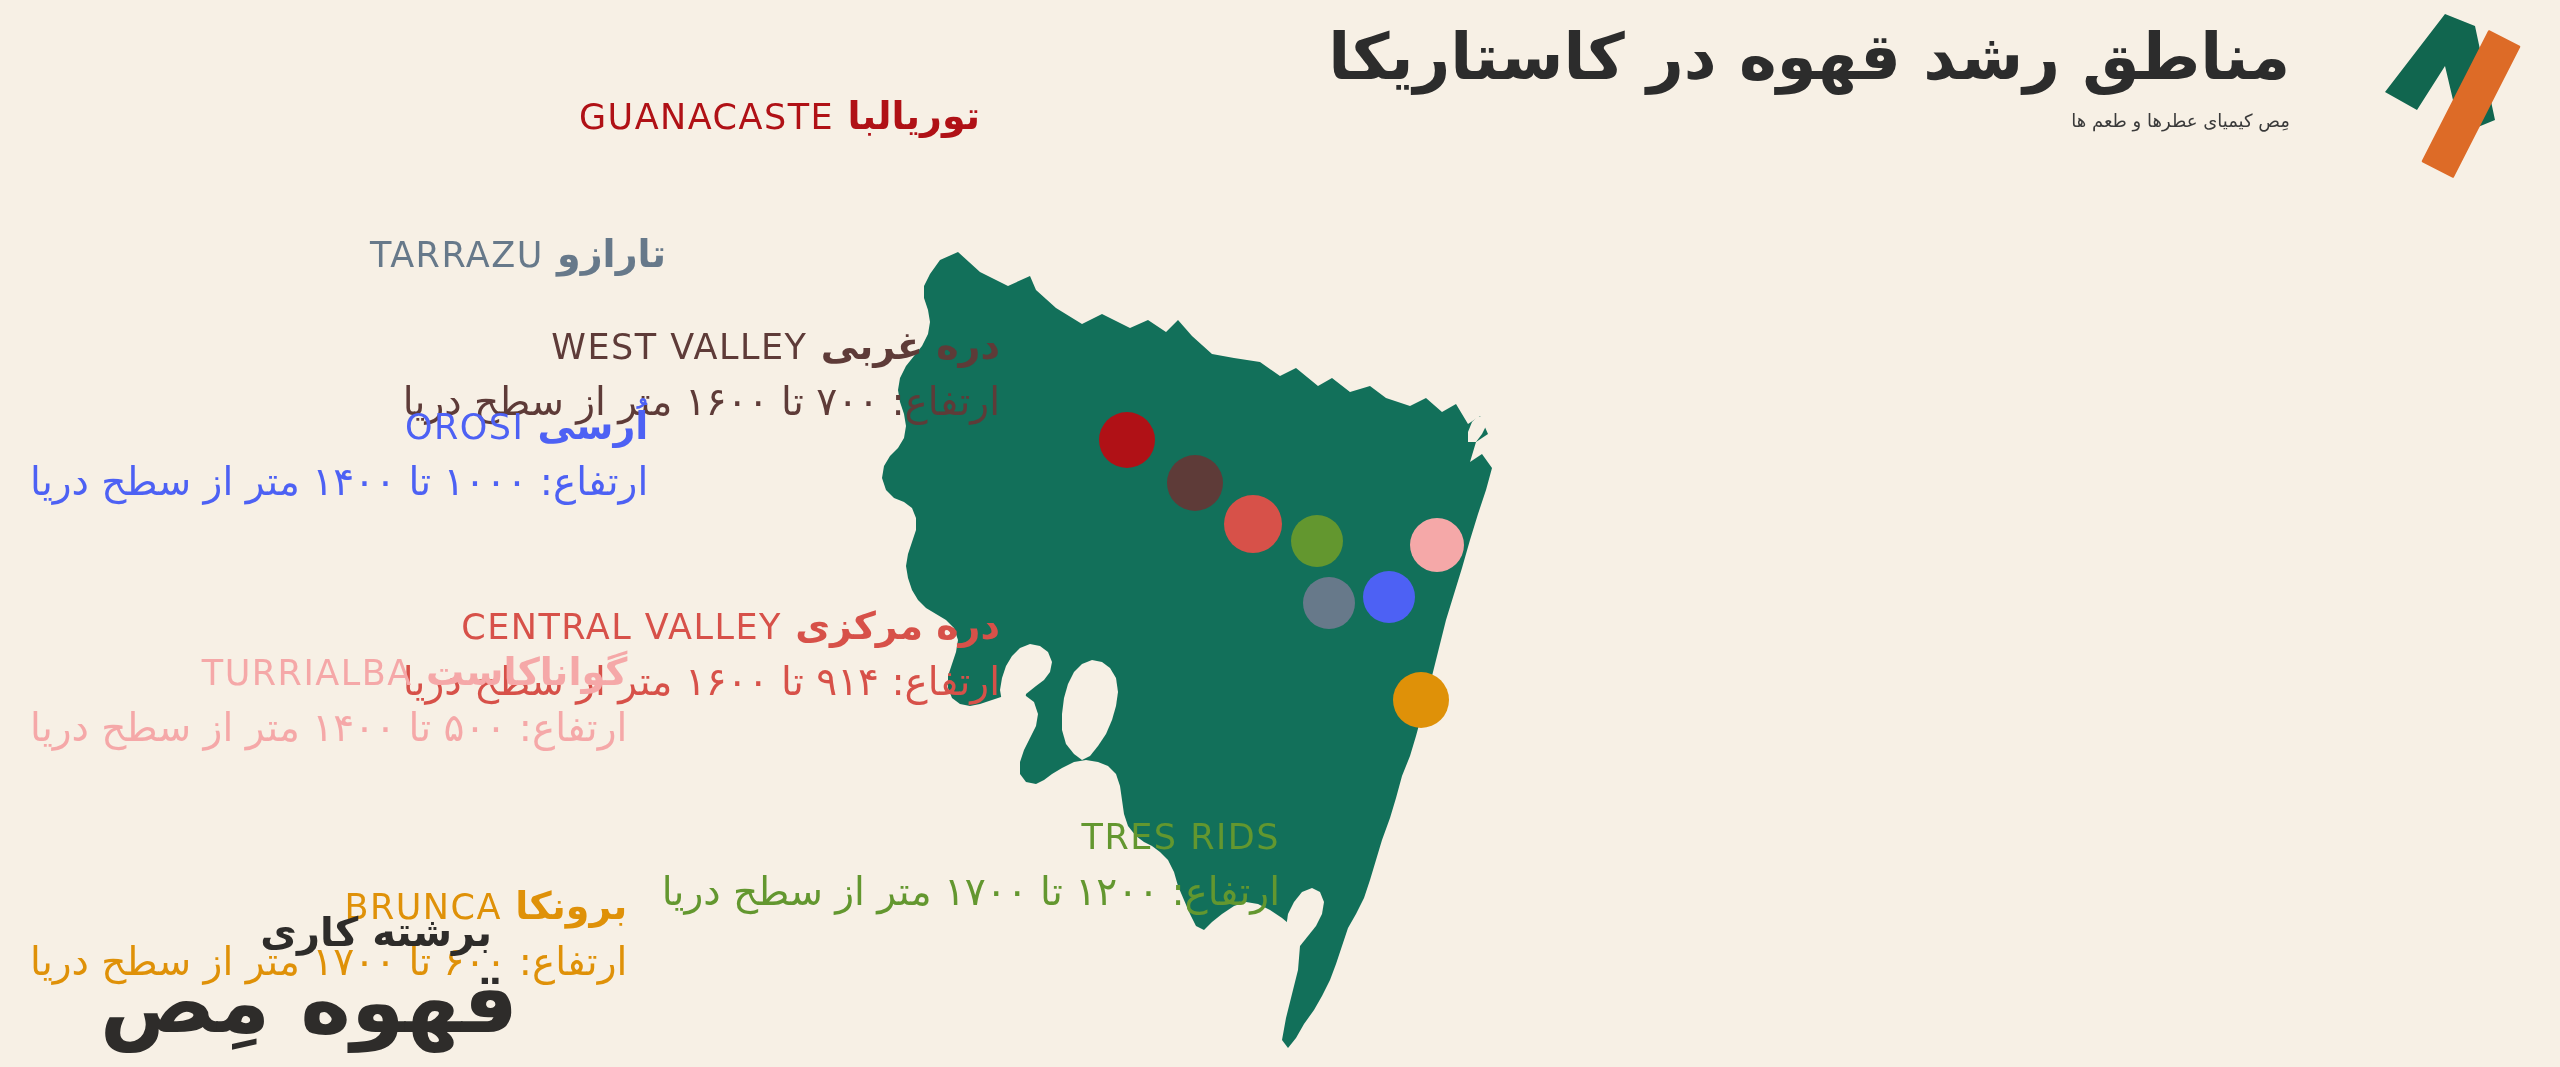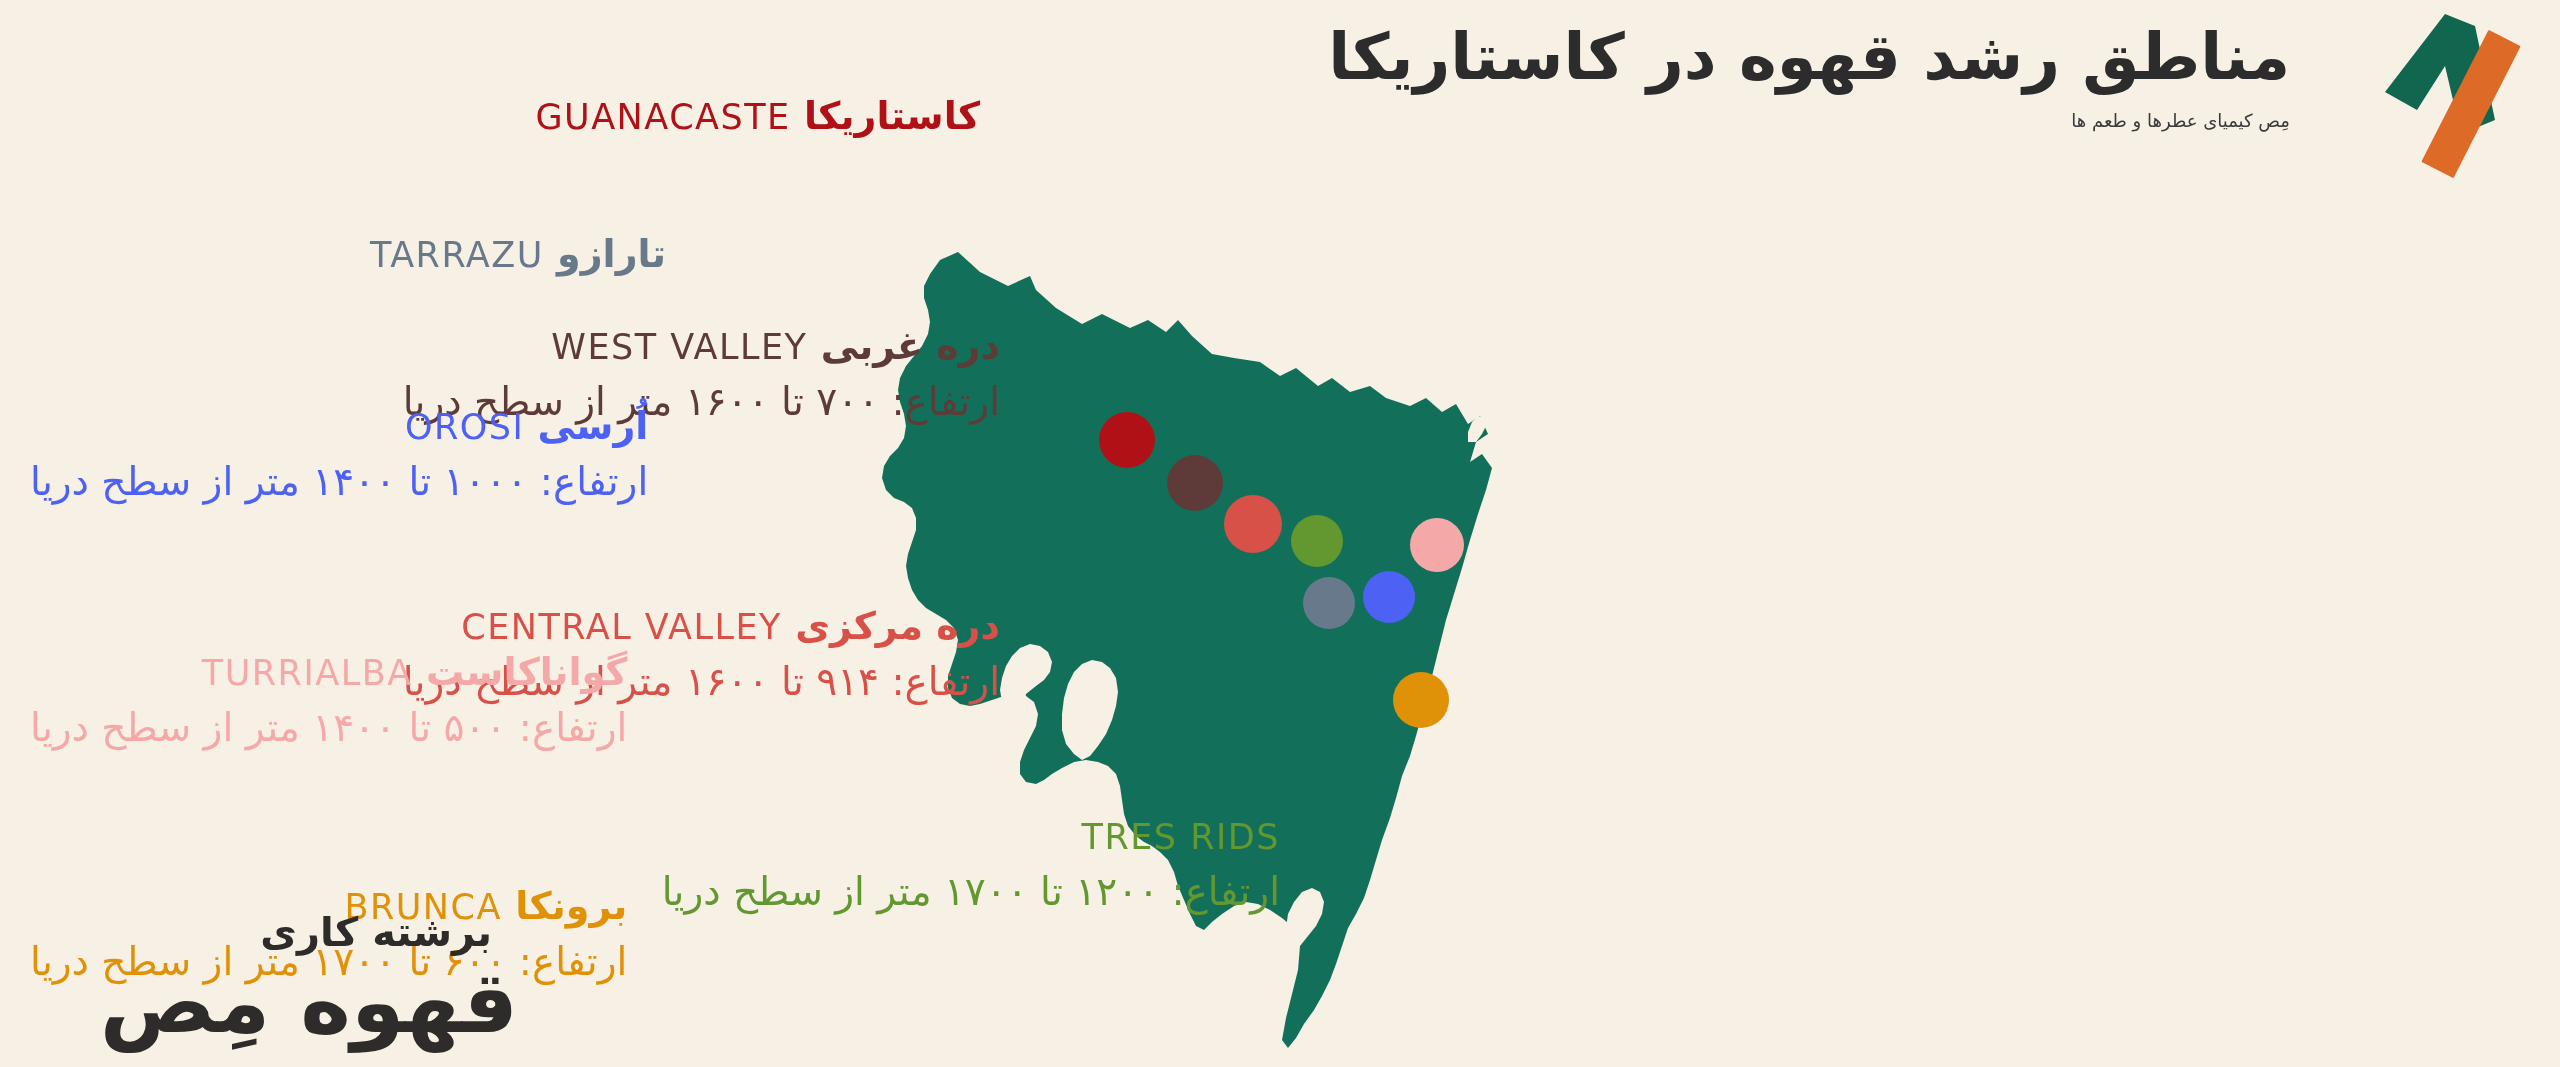--- a/index.html
+++ b/index.html
@@ -212,21 +212,21 @@
       <circle cx="487" cy="313" r="26" fill="#63972F"></circle>
       <circle cx="499" cy="375" r="26" fill="#67798A"></circle>
       <circle cx="559" cy="369" r="26" fill="#4D61F4"></circle>
       <circle cx="607" cy="317" r="27" fill="#F5A8A8"></circle>
       <circle cx="591" cy="472" r="28" fill="#DF9108"></circle>
     </svg>
   </div>
 
   <div class="region align-right" id="reg-guanacaste" style="color: rgb(176, 17, 22);">
     <span class="r-name">
-      <span>کاستاریکا</span>
+      <span>توریالبا</span>
       <span class="latin">GUANACASTE</span>
     </span>
   </div>
 
   <div class="region align-right" id="reg-westvalley" style="color: rgb(94, 59, 56);">
     <span class="r-name">
       <span>دره غربی</span>
       <span class="latin">WEST VALLEY</span>
     </span>
     <span class="r-alt">ارتفاع: ۷۰۰ تا ۱۶۰۰ متر از سطح دریا</span>

